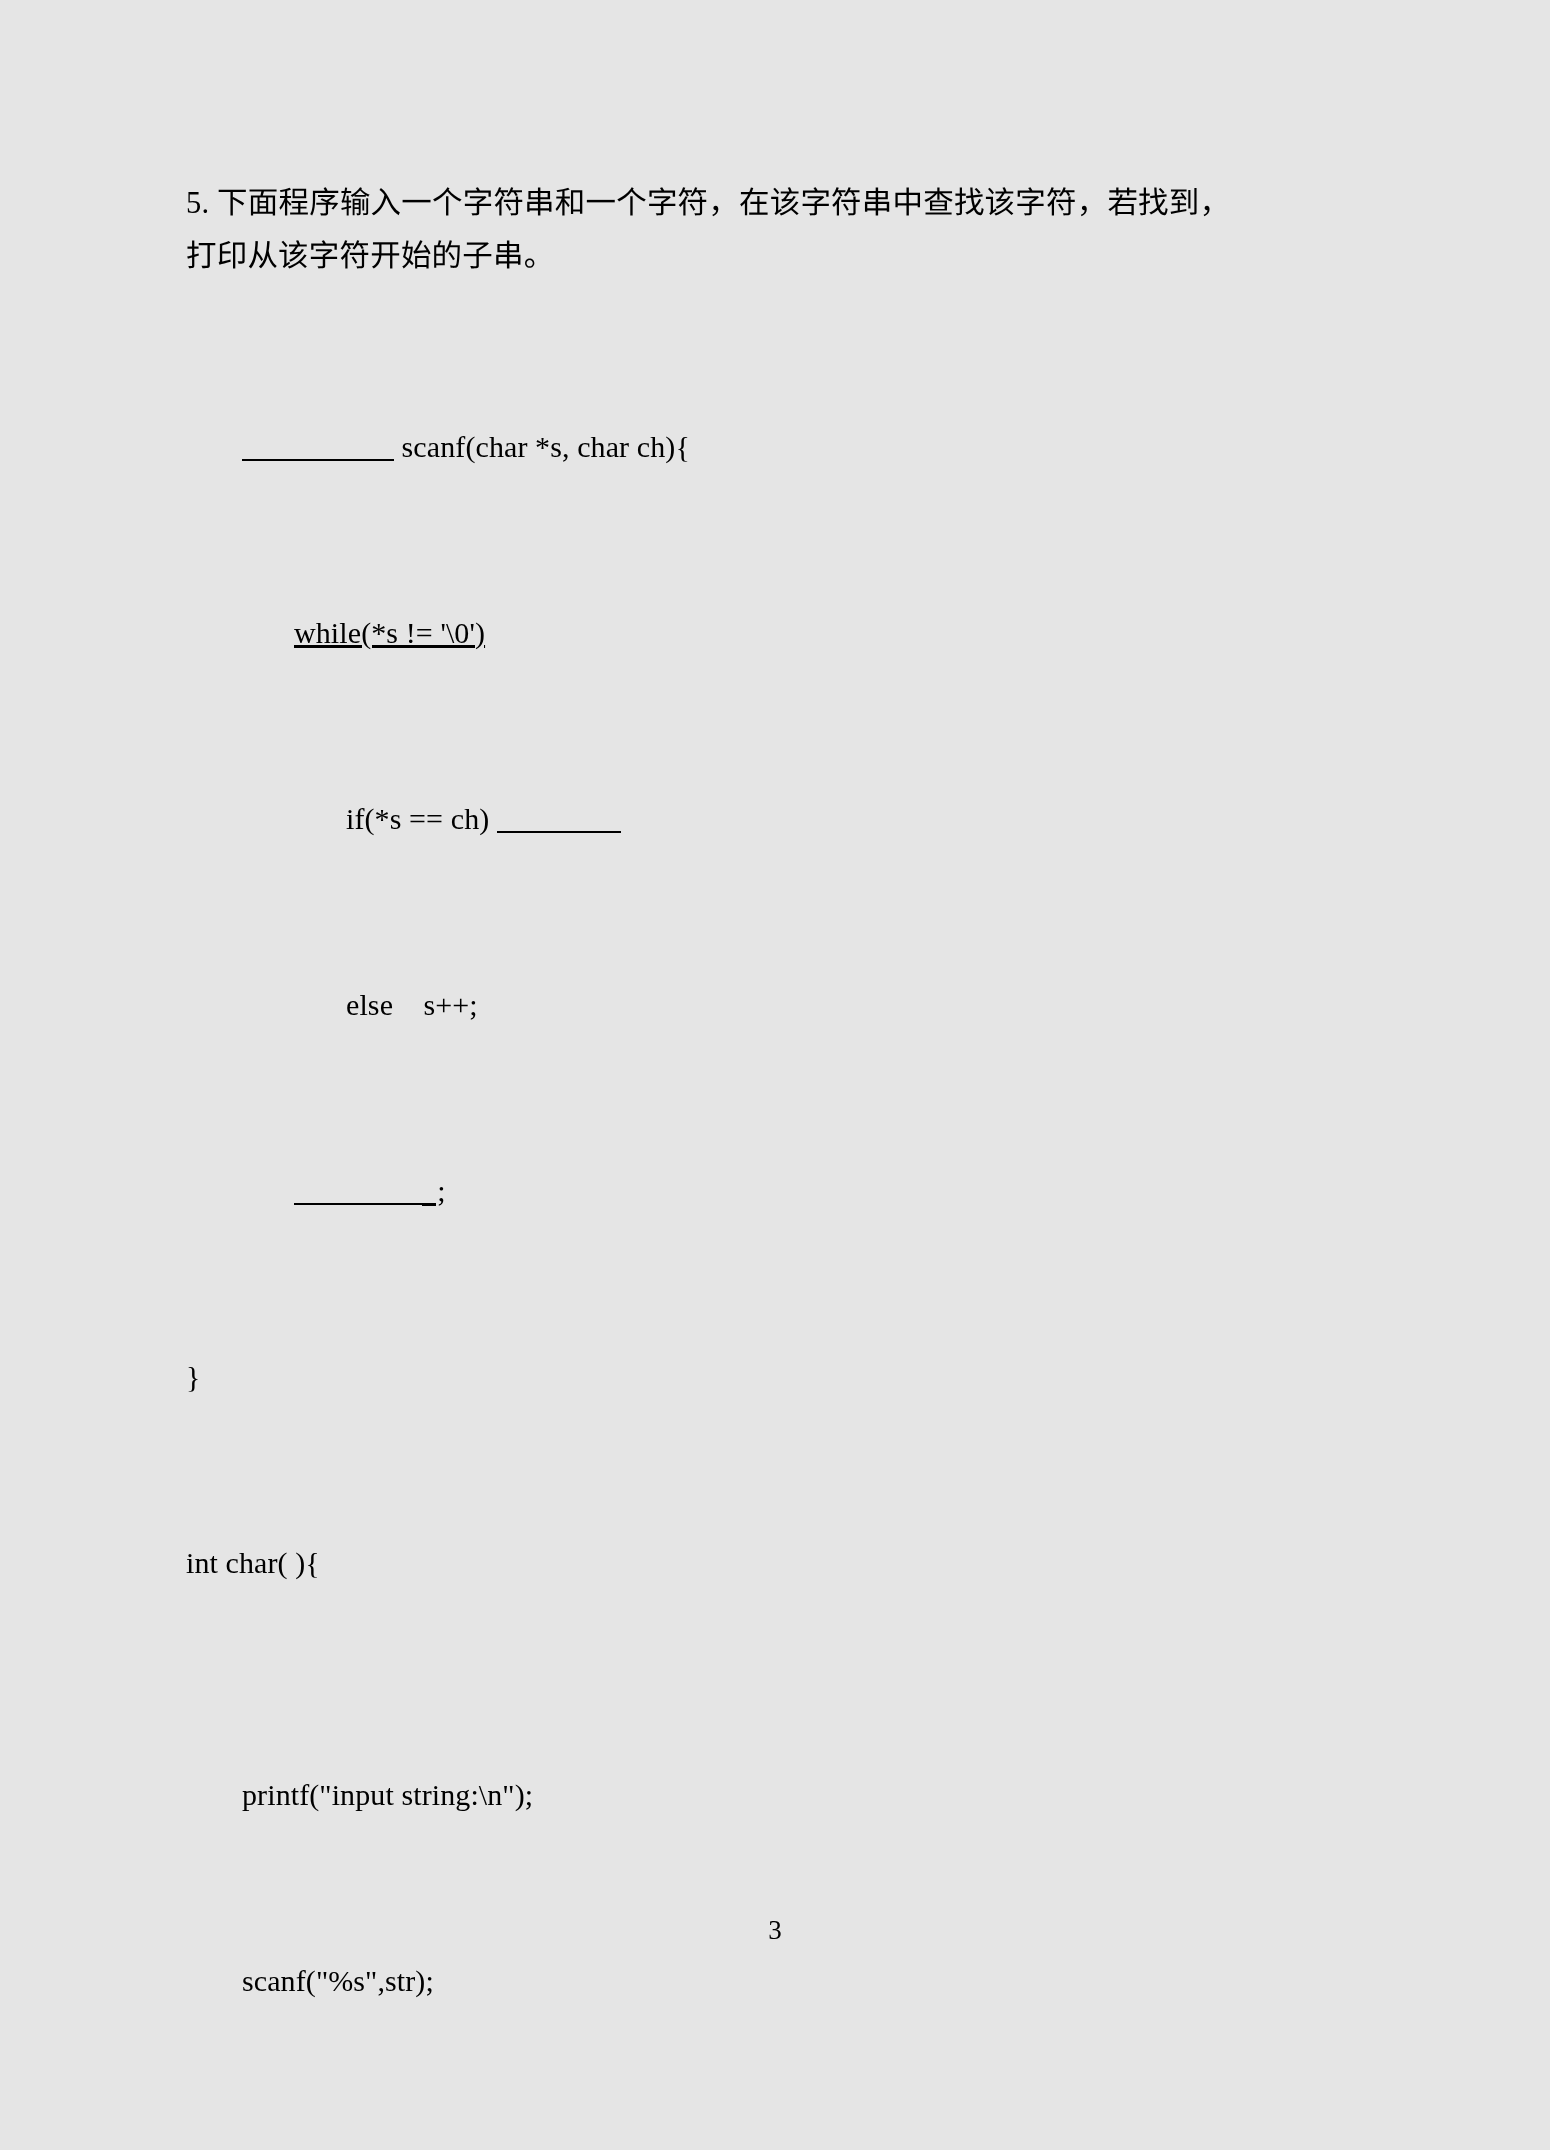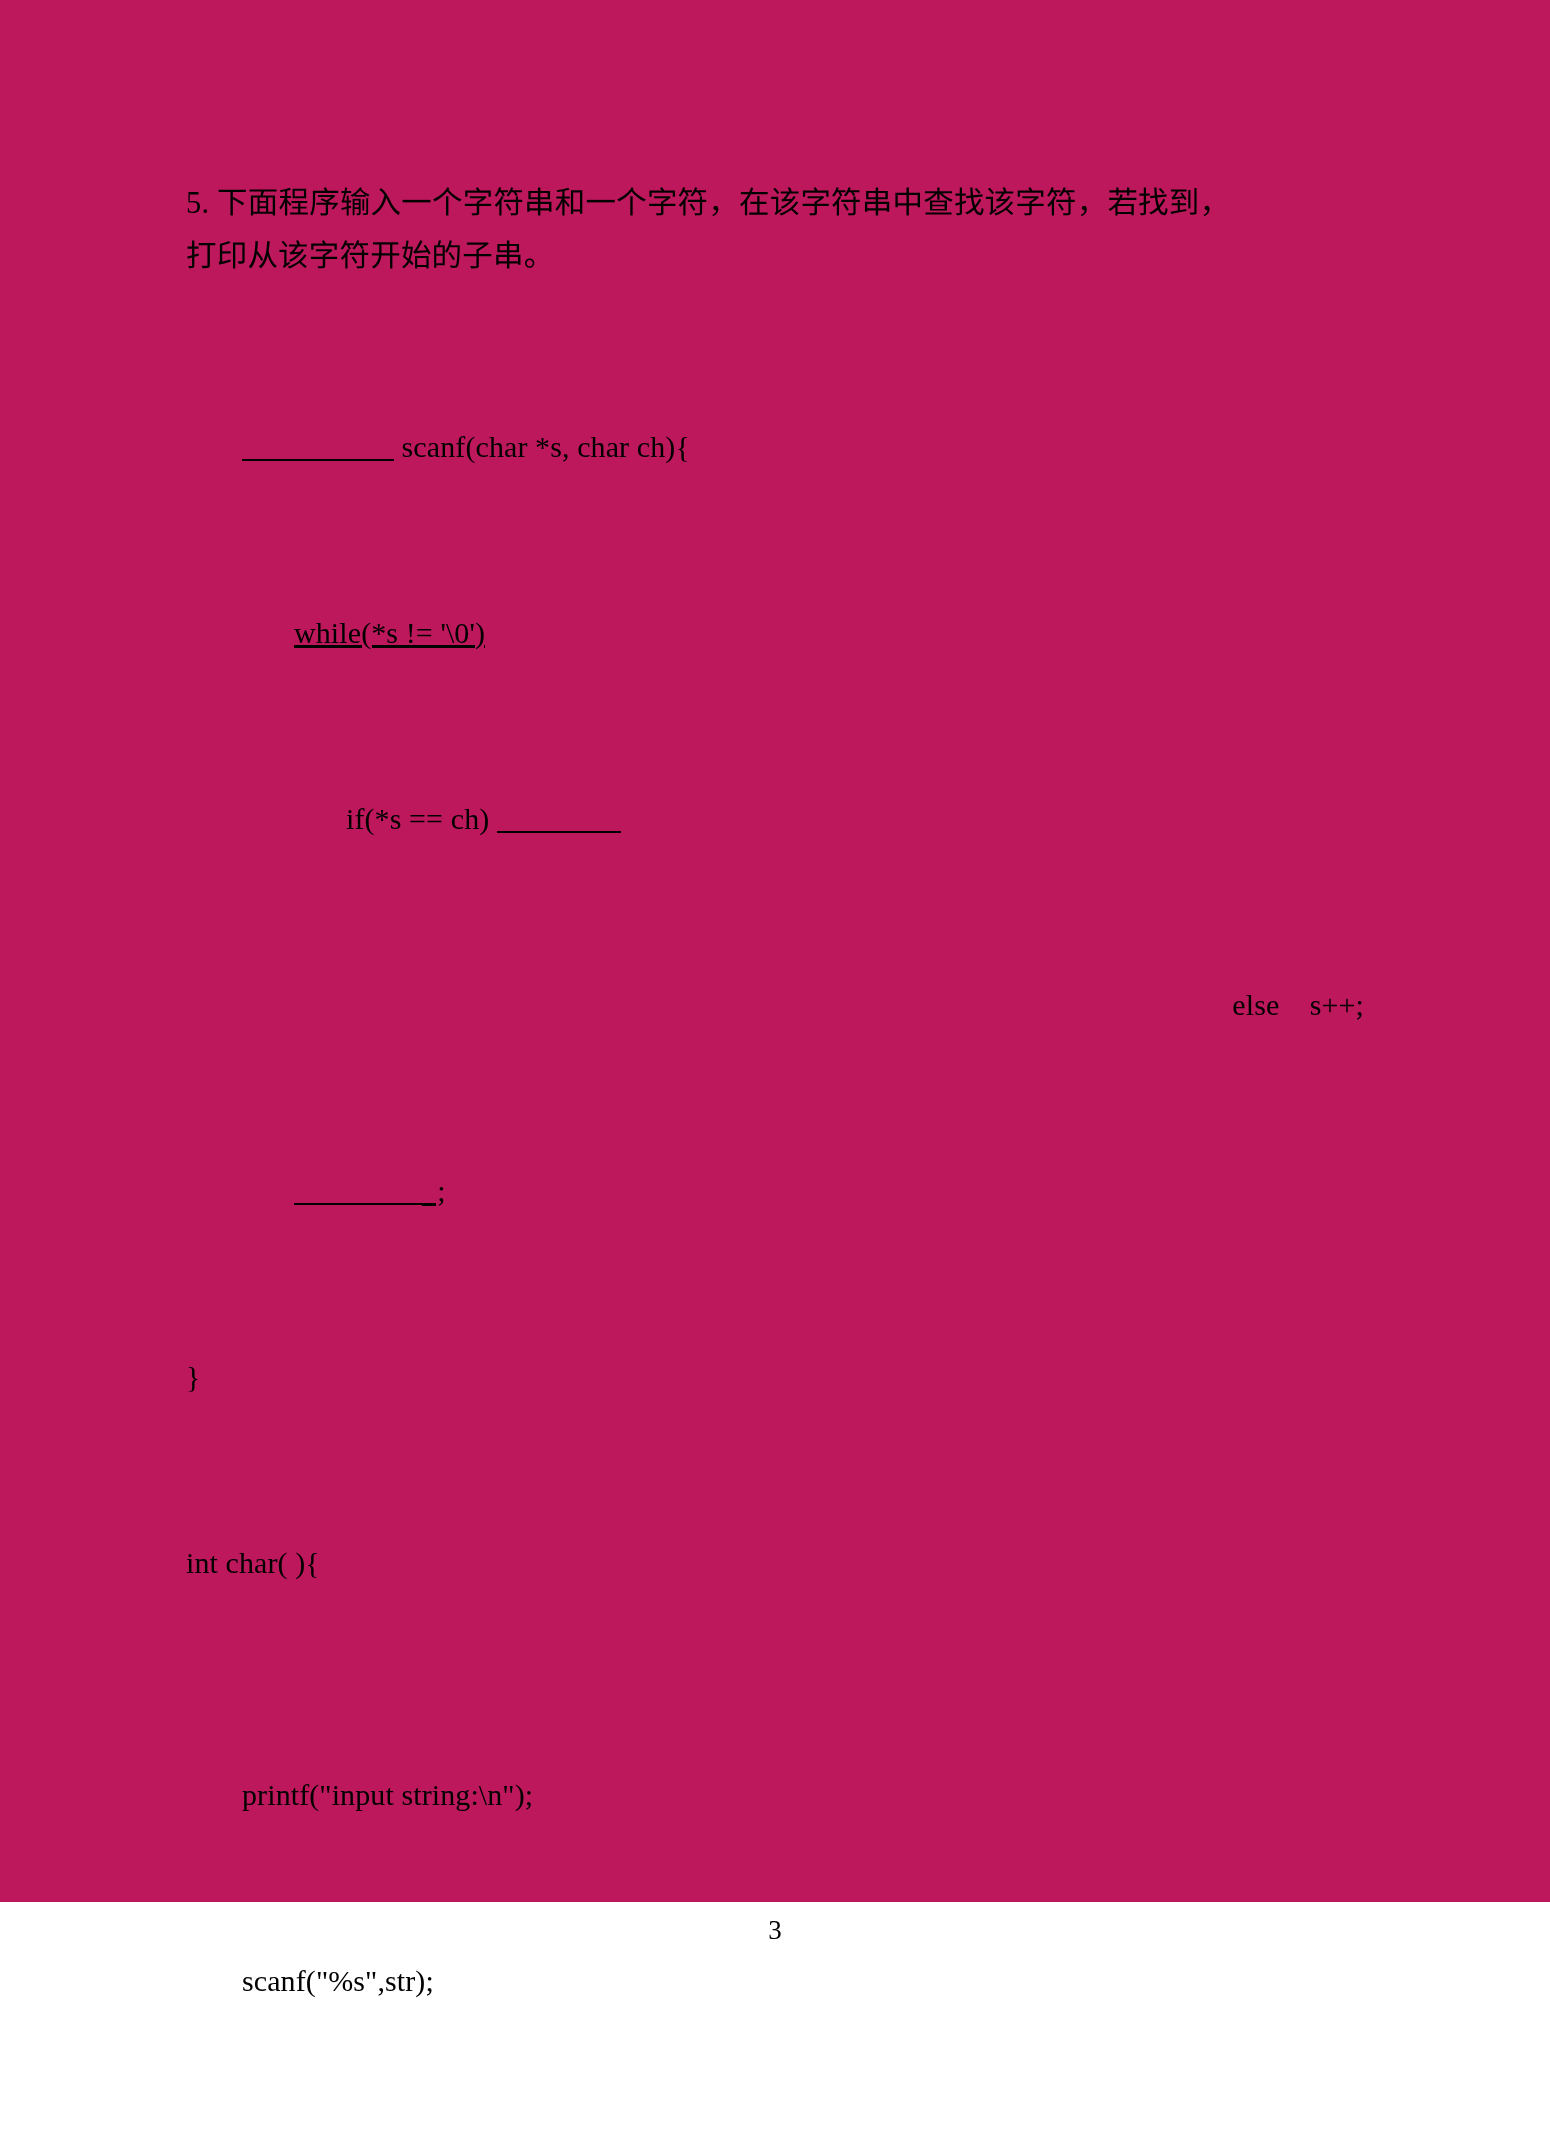--- a/index.html
+++ b/index.html
@@ -14,22 +14,22 @@
     position: relative;
     font-family: "Liberation Serif", "DejaVu Serif", serif;
     color: #000000;
     overflow: hidden;
   }
 
   .page {
     position: absolute;
     left: 0; top: 0;
     width: 1550px;
-    height: 1902px;
-    background: #be185d;
+    height: 2150px;
+    background: #e5e5e5;
   }
 
   .content {
     position: absolute;
     left: 186px;
     top: 178px;
     width: 1178px;
   }
 
   
@@ -99,21 +99,21 @@
     </div>
 
     <div class="code">
 
       <div class="code-line indent1"><span class="blank blank-w1"></span><span class="latin"> scanf(char *s, char ch){</span></div>
 
       <div class="code-line indent2"><span class="latin">while(*s != '\0')</span></div>
 
       <div class="code-line" style="padding-left:160px;"><span class="latin">if(*s == ch) </span><span class="blank blank-w2"></span></div>
 
-      <div class="code-line" style="padding-left:160px;text-align:right;"><span class="latin">else    s++;</span></div>
+      <div class="code-line" style="padding-left:160px;"><span class="latin">else    s++;</span></div>
 
       <div class="code-line indent2"><span class="blank blank-w3"></span><span class="latin">  ;</span></div>
 
       <div class="code-line"><span class="latin">}</span></div>
 
       <div class="code-line"><span class="latin">int char( ){</span></div>
 
 
       <div class="code-line indent1"><span class="latin">printf("input string:\n");</span></div>
 

